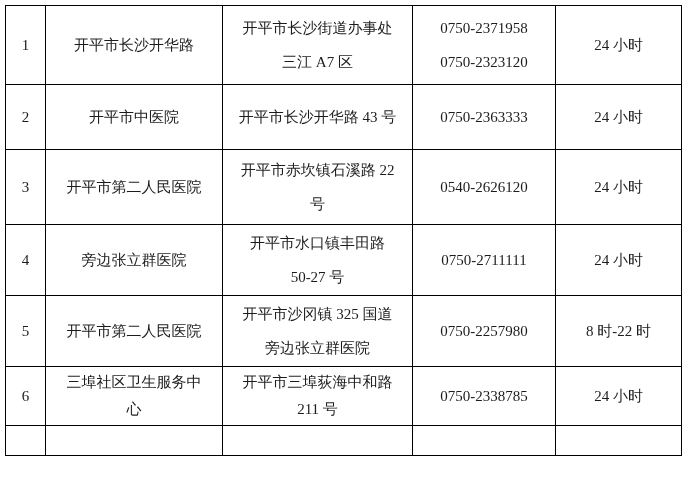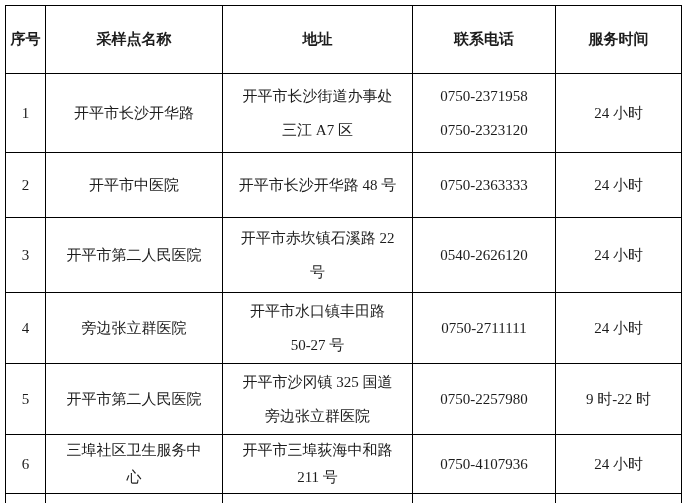--- a/index.html
+++ b/index.html
@@ -54,42 +54,35 @@
 
 <table class="sampling">
   <colgroup>
     <col style="width:40px">
     <col style="width:177px">
     <col style="width:190px">
     <col style="width:143px">
     <col style="width:126px">
   </colgroup>
   <tbody>
-    <tr class="hdr">
-      <th>序号</th>
-      <th>采样点名称</th>
-      <th>地址</th>
-      <th>联系电话</th>
-      <th>服务时间</th>
-    </tr>
 
     <tr class="r1">
       <td>1</td>
       <td>开平市长沙开华路</td>
       <td>开平市长沙街道办事处
 三江 A7 区</td>
       <td>0750-2371958
 0750-2323120</td>
       <td>24 小时</td>
     </tr>
 
     <tr class="r2">
       <td>2</td>
       <td>开平市中医院</td>
-      <td>开平市长沙开华路 48 号</td>
+      <td>开平市长沙开华路 43 号</td>
       <td>0750-2363333</td>
       <td>24 小时</td>
     </tr>
 
     <tr class="r3">
       <td>3</td>
       <td>开平市第二人民医院</td>
       <td>开平市赤坎镇石溪路 22
 号</td>
       <td>0540-2626120</td>
@@ -104,30 +97,30 @@
       <td>0750-2711111</td>
       <td>24 小时</td>
     </tr>
 
     <tr class="r5">
       <td>5</td>
       <td>开平市第二人民医院</td>
       <td>开平市沙冈镇 325 国道
 旁边张立群医院</td>
       <td>0750-2257980</td>
-      <td>9 时-22 时</td>
+      <td>8 时-22 时</td>
     </tr>
 
     <tr class="r6">
       <td>6</td>
       <td>三埠社区卫生服务中
 心</td>
       <td>开平市三埠荻海中和路
 211 号</td>
-      <td>0750-4107936</td>
+      <td>0750-2338785</td>
       <td>24 小时</td>
     </tr>
 
     <tr class="rpart">
       <td></td>
       <td></td>
       <td></td>
       <td></td>
       <td></td>
     </tr>

